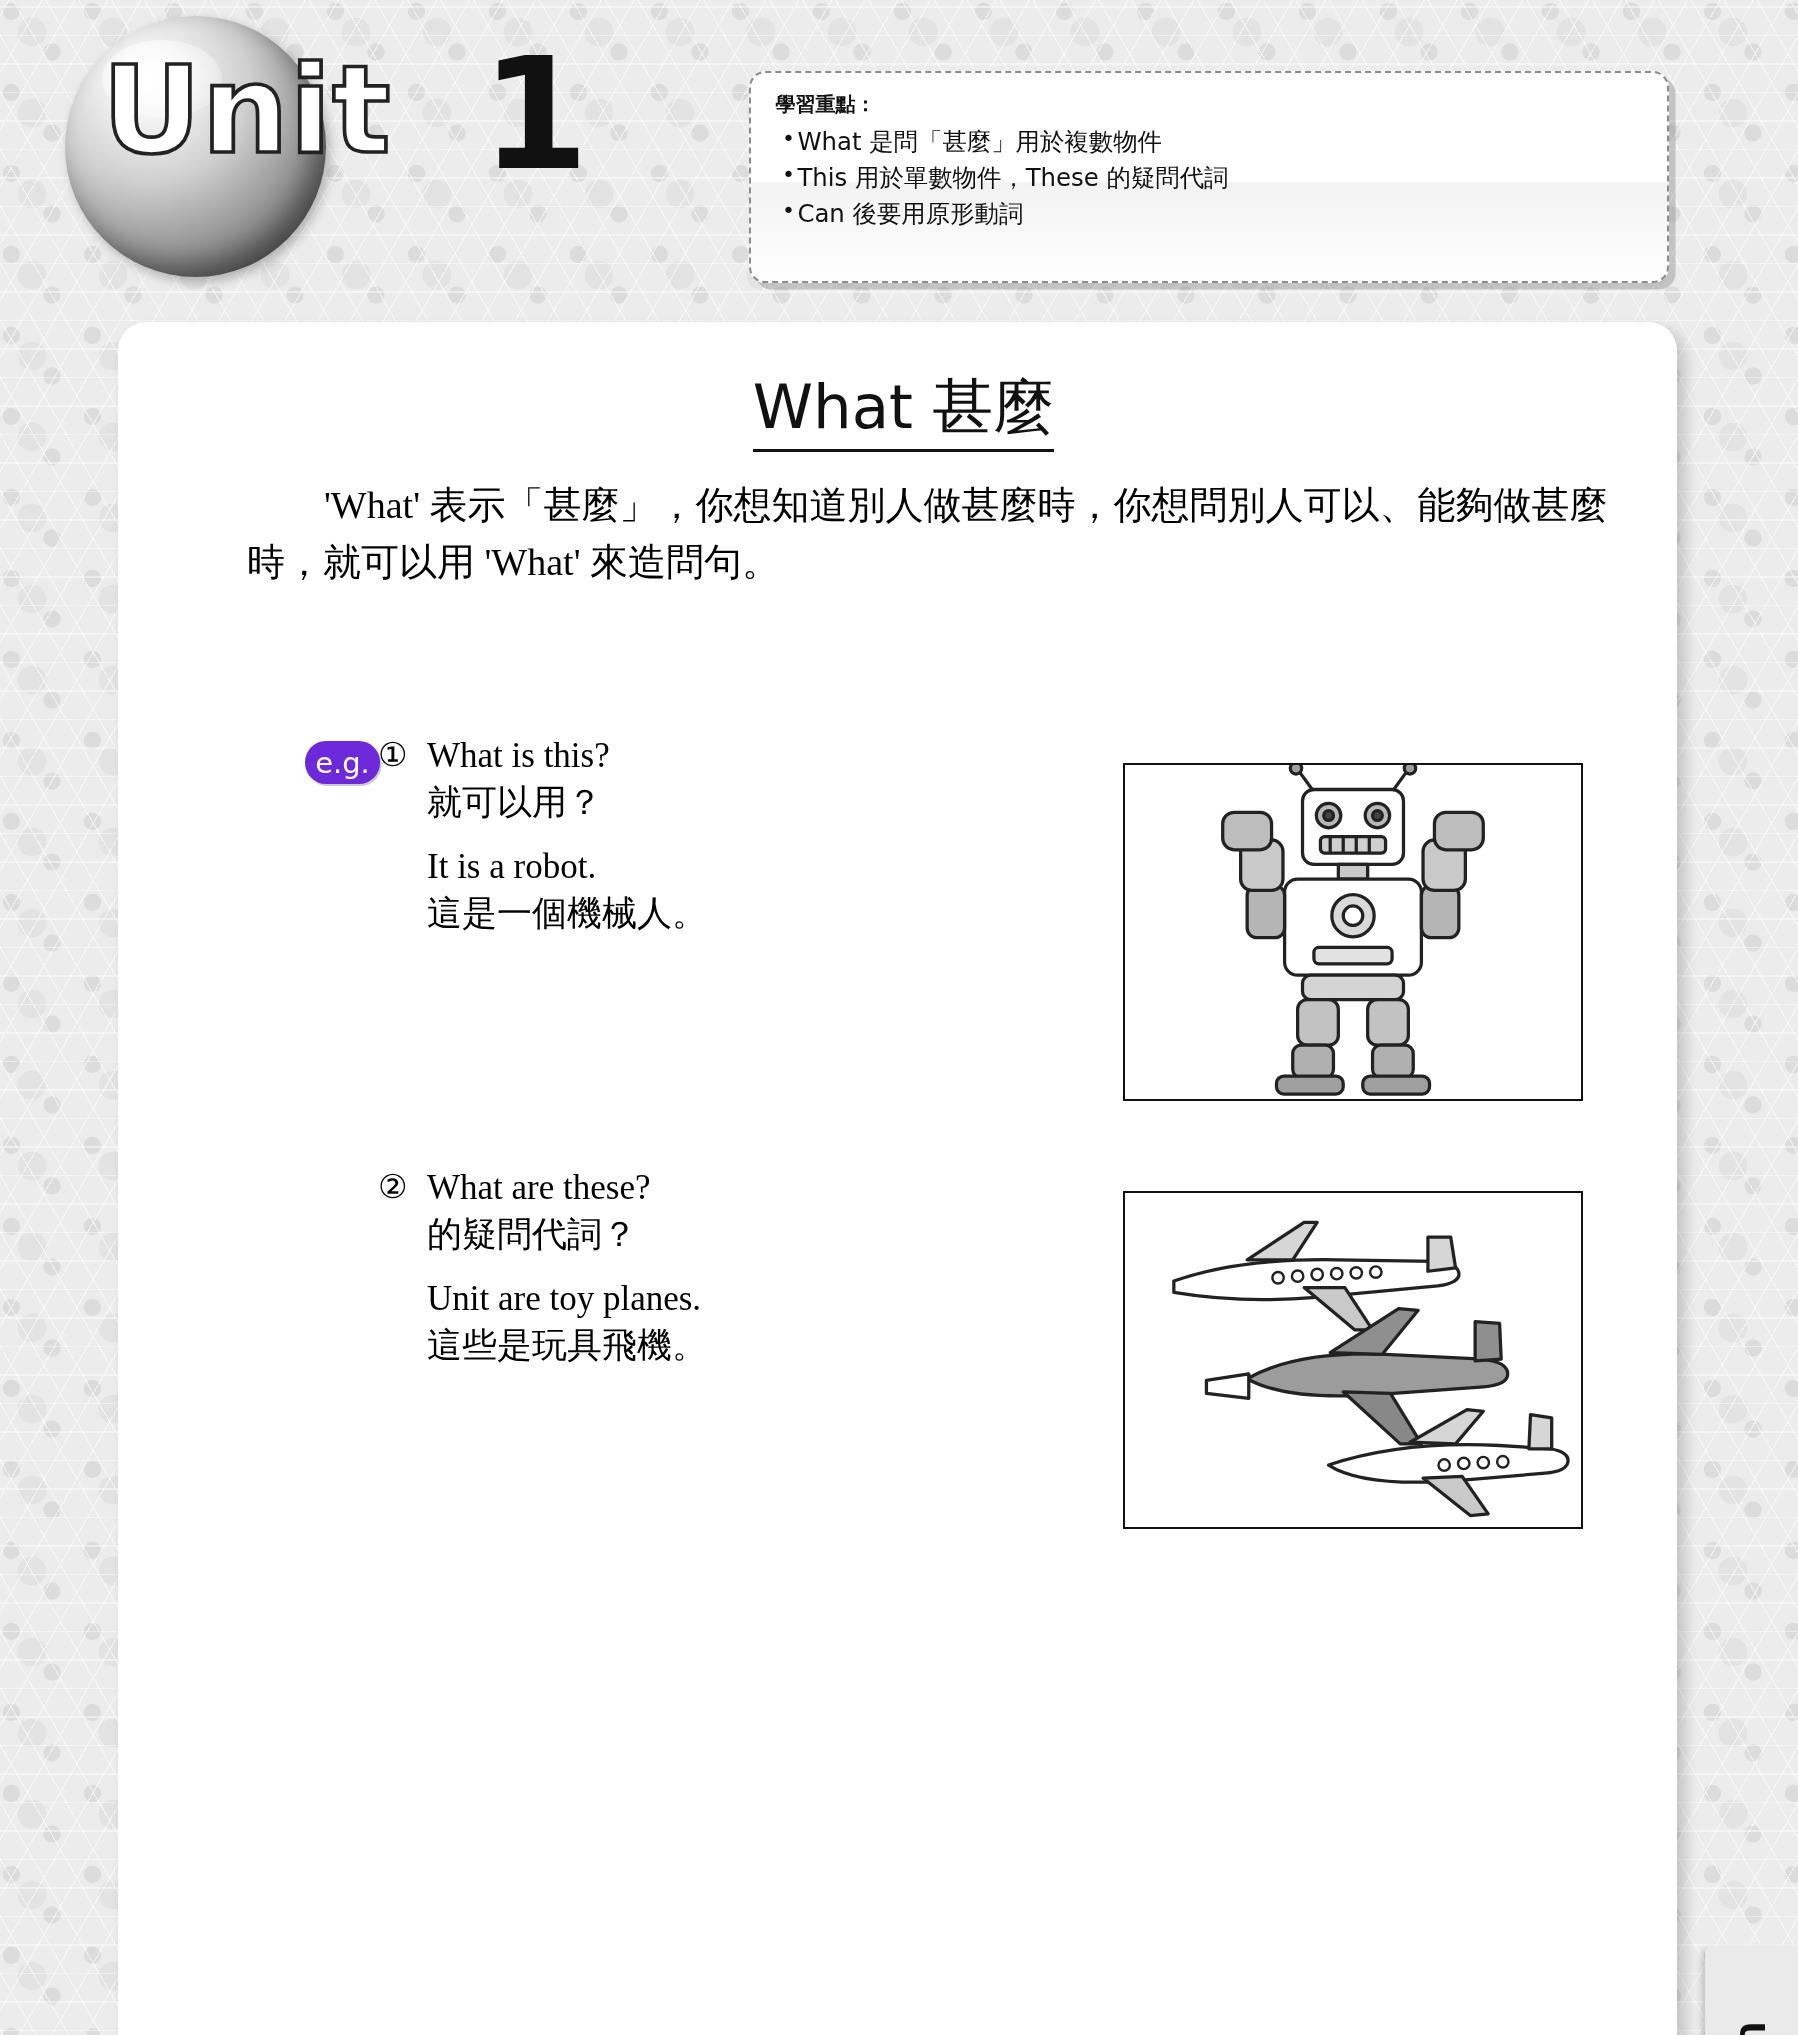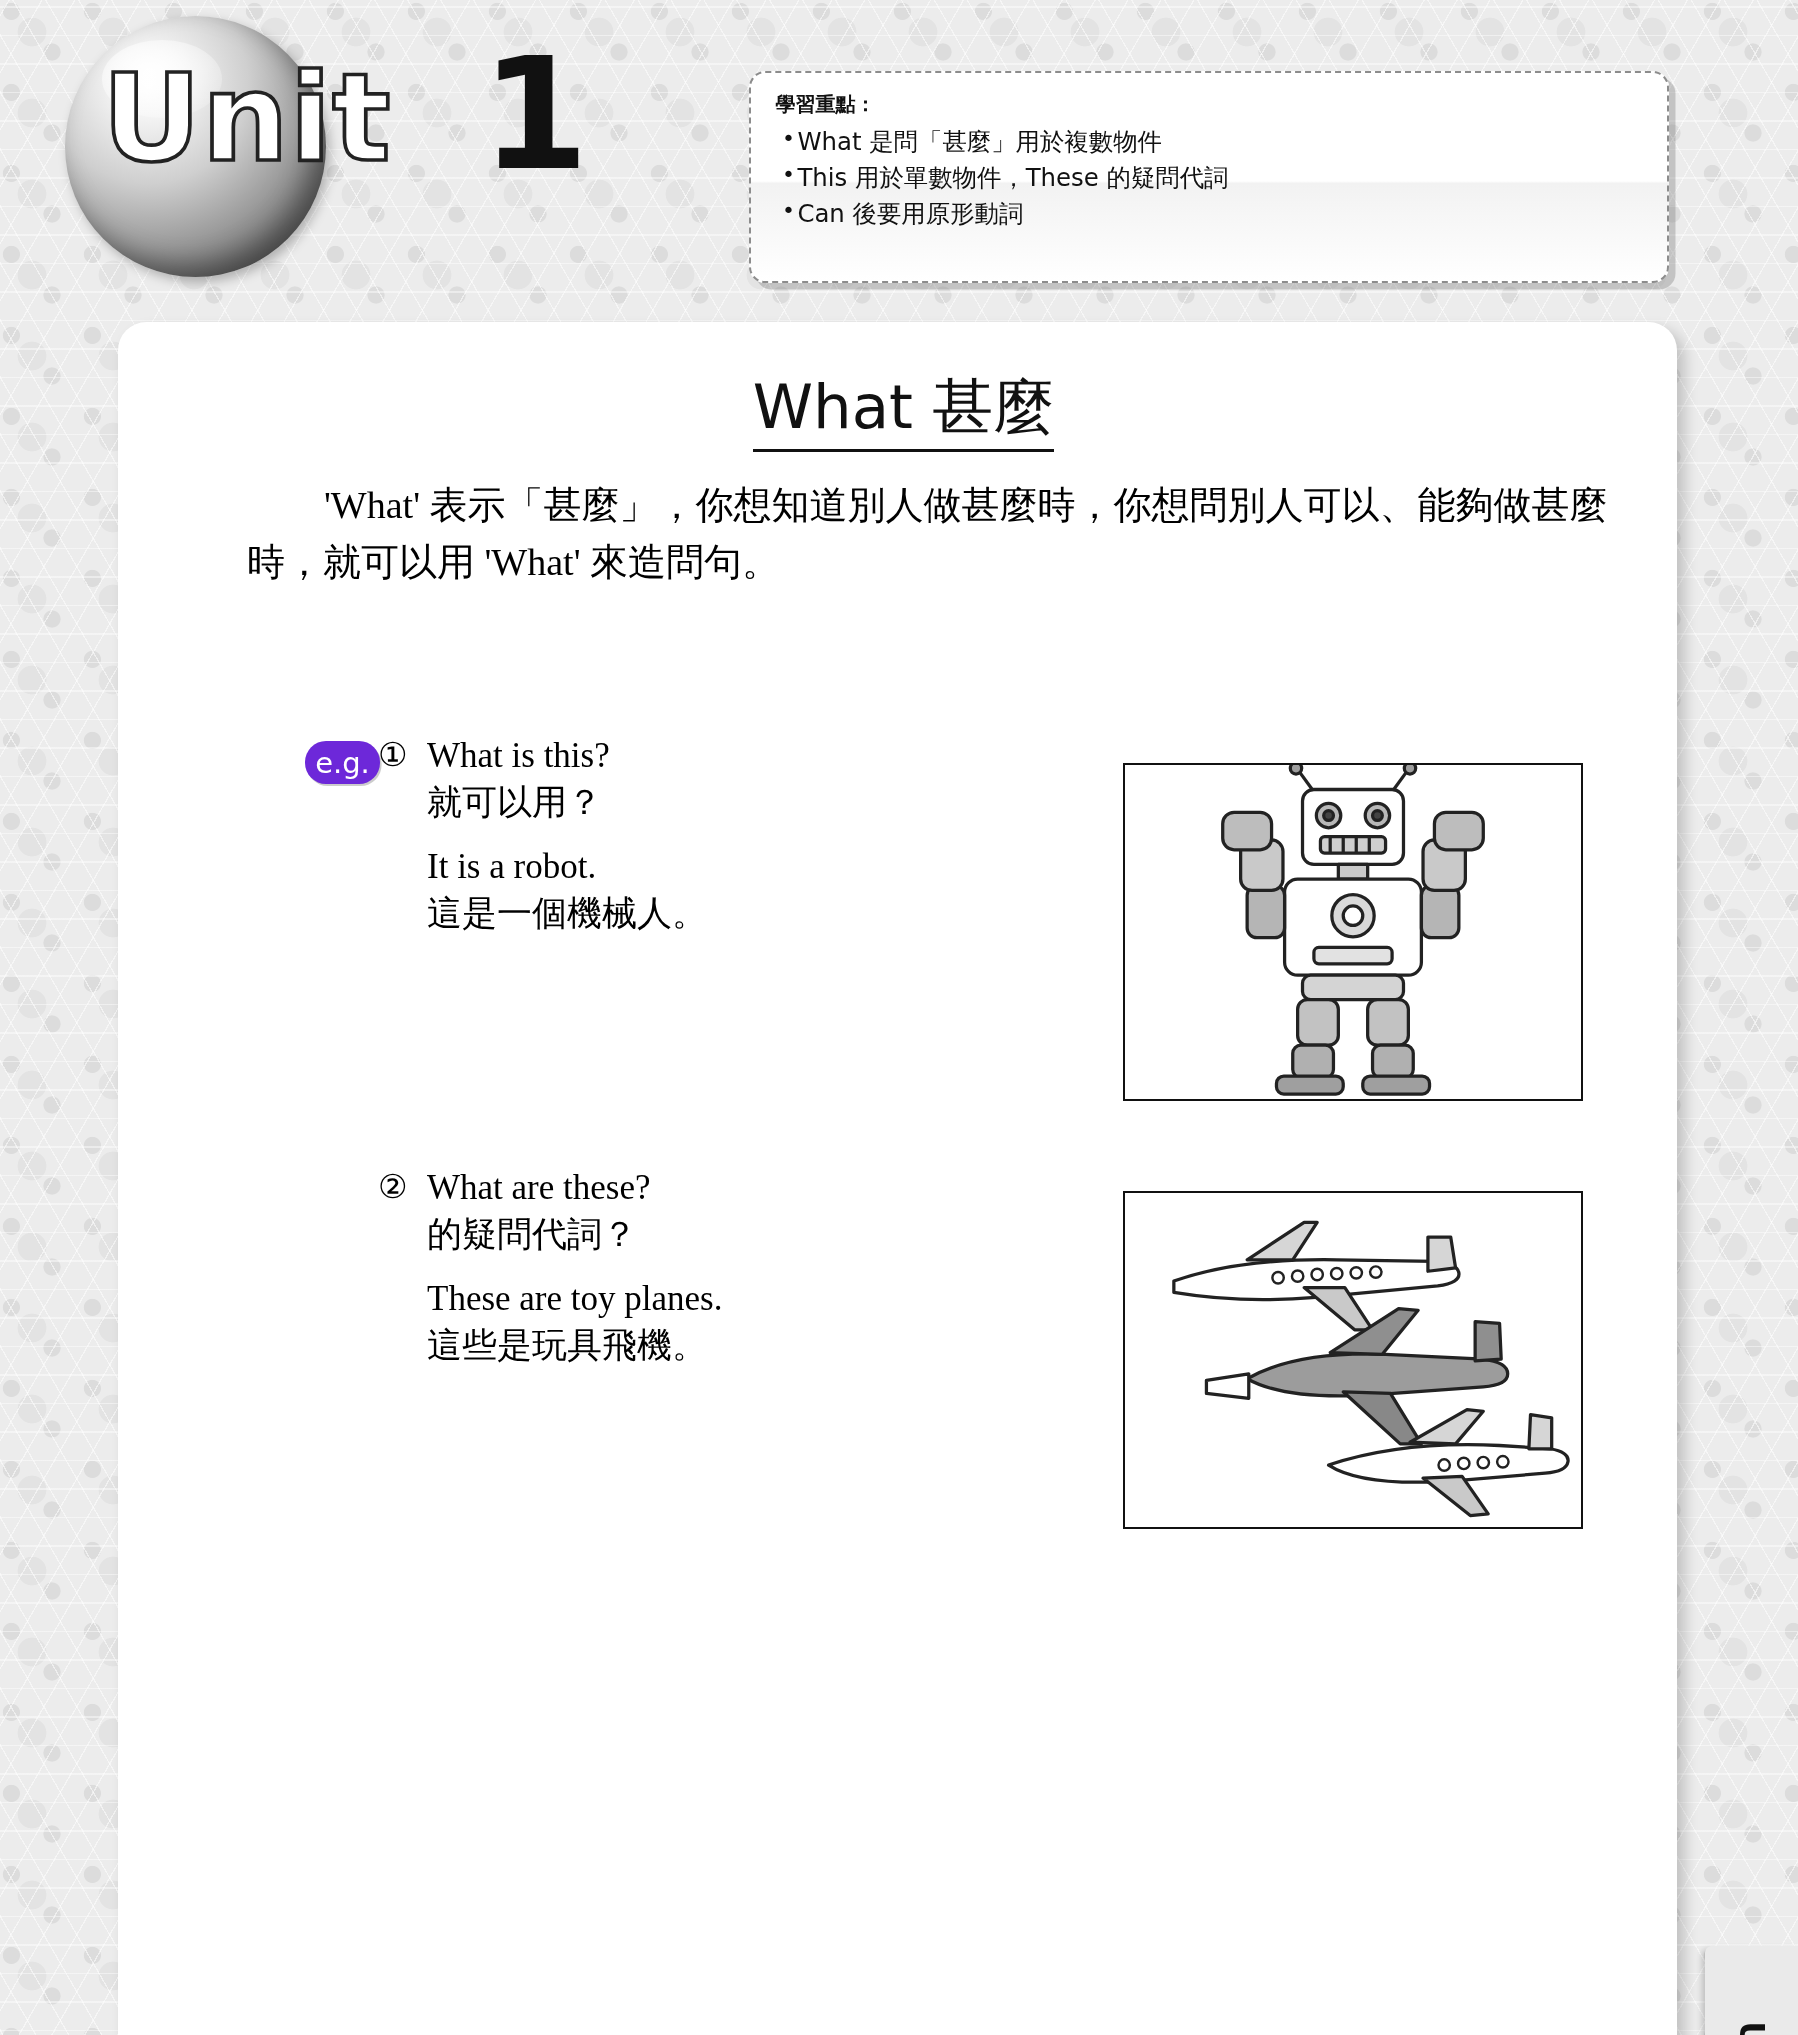--- a/index.html
+++ b/index.html
@@ -59,21 +59,21 @@
     left: 14%;
     top: 9%;
     width: 46%;
     height: 30%;
     border-radius: 50%;
     background: radial-gradient(ellipse at 40% 40%, rgba(255,255,255,0.95), rgba(255,255,255,0));
   }
   .unit-word {
     position: absolute;
     left: 61px;
-    top: 49px;
+    top: 41px;
     font-family: "DejaVu Sans", sans-serif;
     font-size: 122px;
     font-weight: bold;
     letter-spacing: 0.8px;
     color: #ffffff;
     -webkit-text-stroke: 3.7px #222222;
     text-shadow: 0 0 0 #000;
     line-height: 1;
   }
   .unit-num {
@@ -271,21 +271,21 @@
     <div class="ex-gap"></div>
     <div>It is a robot.</div>
     <div>這是一個機械人。</div>
   </div>
 
   <div class="example ex2">
     <div class="ex-num">②</div>
     <div>What are these?</div>
     <div>的疑問代詞？</div>
     <div class="ex-gap"></div>
-    <div>These are toy planes.</div>
+    <div>Unit are toy planes.</div>
     <div>這些是玩具飛機。</div>
   </div>
 
 </div>
 
 <div class="pic-frame" id="robot-frame">
   <svg width="100%" height="100%" viewBox="0 0 560 410">
     <g stroke="#222" stroke-width="4" fill="#ffffff" stroke-linejoin="round">
 
       <rect x="218" y="30" width="124" height="92" rx="14"></rect>

